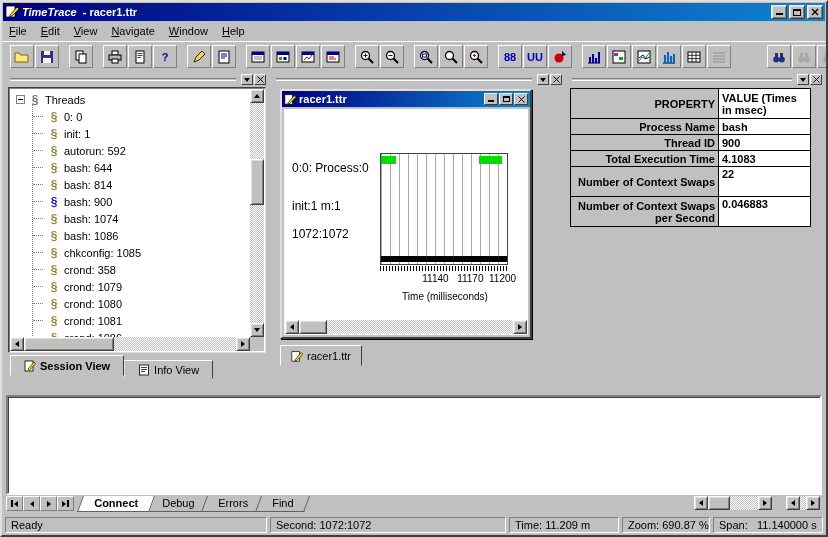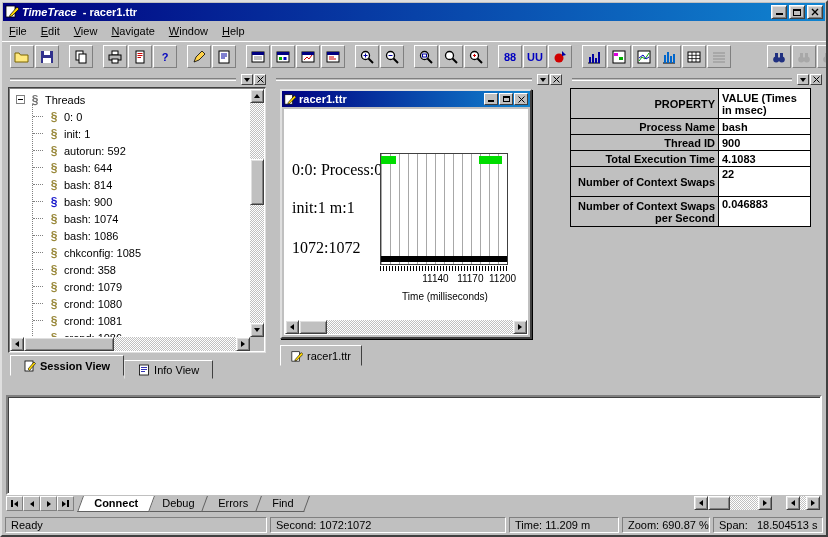--- a/index.html
+++ b/index.html
@@ -94,21 +94,21 @@
   .mdi-titlebar{height:16px;background:linear-gradient(90deg,#000080,#1084d0);display:flex;
     align-items:center;gap:3px;padding:0 2px;}
   .mdi-title{color:#fff;font-weight:bold;font-size:11px;}
   .mdi-btns{margin-left:auto;display:flex;gap:1px;}
   .mbtn{width:14px;height:12px;background:#c0c0c0;border:1px solid;border-color:#fff #404040 #404040 #fff;
     display:flex;align-items:flex-end;justify-content:center;padding:1px;cursor:default;}
   .mbtn .minbar{width:6px;height:2px;background:#000;margin-bottom:1px;}
   .mbtn .maxbox{width:7px;height:6px;border:1px solid #000;border-top:2px solid #000;margin:auto;}
   .mbtn svg{margin:auto;}
   .mdi-body{position:absolute;left:2px;top:18px;right:2px;bottom:2px;background:#fff;overflow:hidden;}
-  .rowlabel{position:absolute;left:8px;font-size:16px;white-space:nowrap;font-family:Liberation Serif, serif;}
+  .rowlabel{position:absolute;left:8px;font-size:12px;white-space:nowrap;}
   .plot{position:absolute;left:96px;top:44px;width:128px;height:112px;border:1px solid #404040;
     background-image:repeating-linear-gradient(90deg,#a8a8a8 0 1px,transparent 1px 9px);}
   .gbar{position:absolute;top:2px;height:8px;}
   .blackbar{position:absolute;left:0;right:0;bottom:2px;height:6px;background:#000;}
   .tickstrip{position:absolute;left:96px;top:157px;width:129px;height:5px;
     background-image:repeating-linear-gradient(90deg,#000 0 1px,transparent 1px 3px);}
   .ticklabels{position:absolute;left:96px;top:164px;width:129px;height:12px;font-size:10px;}
   .ticklabels span{position:absolute;transform:translateX(-50%);}
   .tl0{left:43%;} .tl1{left:70%;} .tl2{left:95%;}
   .xlabel{position:absolute;left:76px;top:182px;width:170px;text-align:center;font-size:10px;}
@@ -547,21 +547,21 @@
             <button class="mbtn">
                 <svg width="7" height="7" viewBox="0 0 7 7">
                   <path d="M0.5 0.5l6 6M6.5 0.5l-6 6" stroke="#000"></path>
                 </svg>
               </button>
           </span>
         </div>
         <div class="mdi-body">
           <span class="rowlabel" style="top:52px;">0:0: Process:0</span>
           <span class="rowlabel" style="top:90px;">init:1 m:1</span>
-          <span class="rowlabel" style="top:130px;">1072:1072</span>
+          <span class="rowlabel" style="top:118px;">1072:1072</span>
           <div class="plot">
             <span class="blackbar"></span>
           <div class="gbar" style="left: 0%; width: 12%; background: rgb(0, 221, 0);"></div>
               <div class="gbar" style="left: 78%; width: 18%; background: rgb(0, 221, 0);"></div>
             </div>
           <div class="tickstrip"></div>
           <div class="ticklabels">
             <span class="tl0">11140</span>
             <span class="tl1">11170</span>
             <span class="tl2">11200</span>
@@ -673,16 +673,16 @@
           </button>
       </span>
     </div>
   </div>
 
   <div class="statusbar">
     <span class="sfield sf-ready">Ready</span>
     <span class="sfield sf-thread">Second: 1072:1072</span>
     <span class="sfield sf-time">Time: 11.209 m</span>
     <span class="sfield sf-zoom">Zoom: 690.87 %</span>
-    <span class="sfield sf-span">Span:   18.504513 s</span>
+    <span class="sfield sf-span">Span:   11.140000 s</span>
   </div>
 
 </div>
 
 </body></html>

